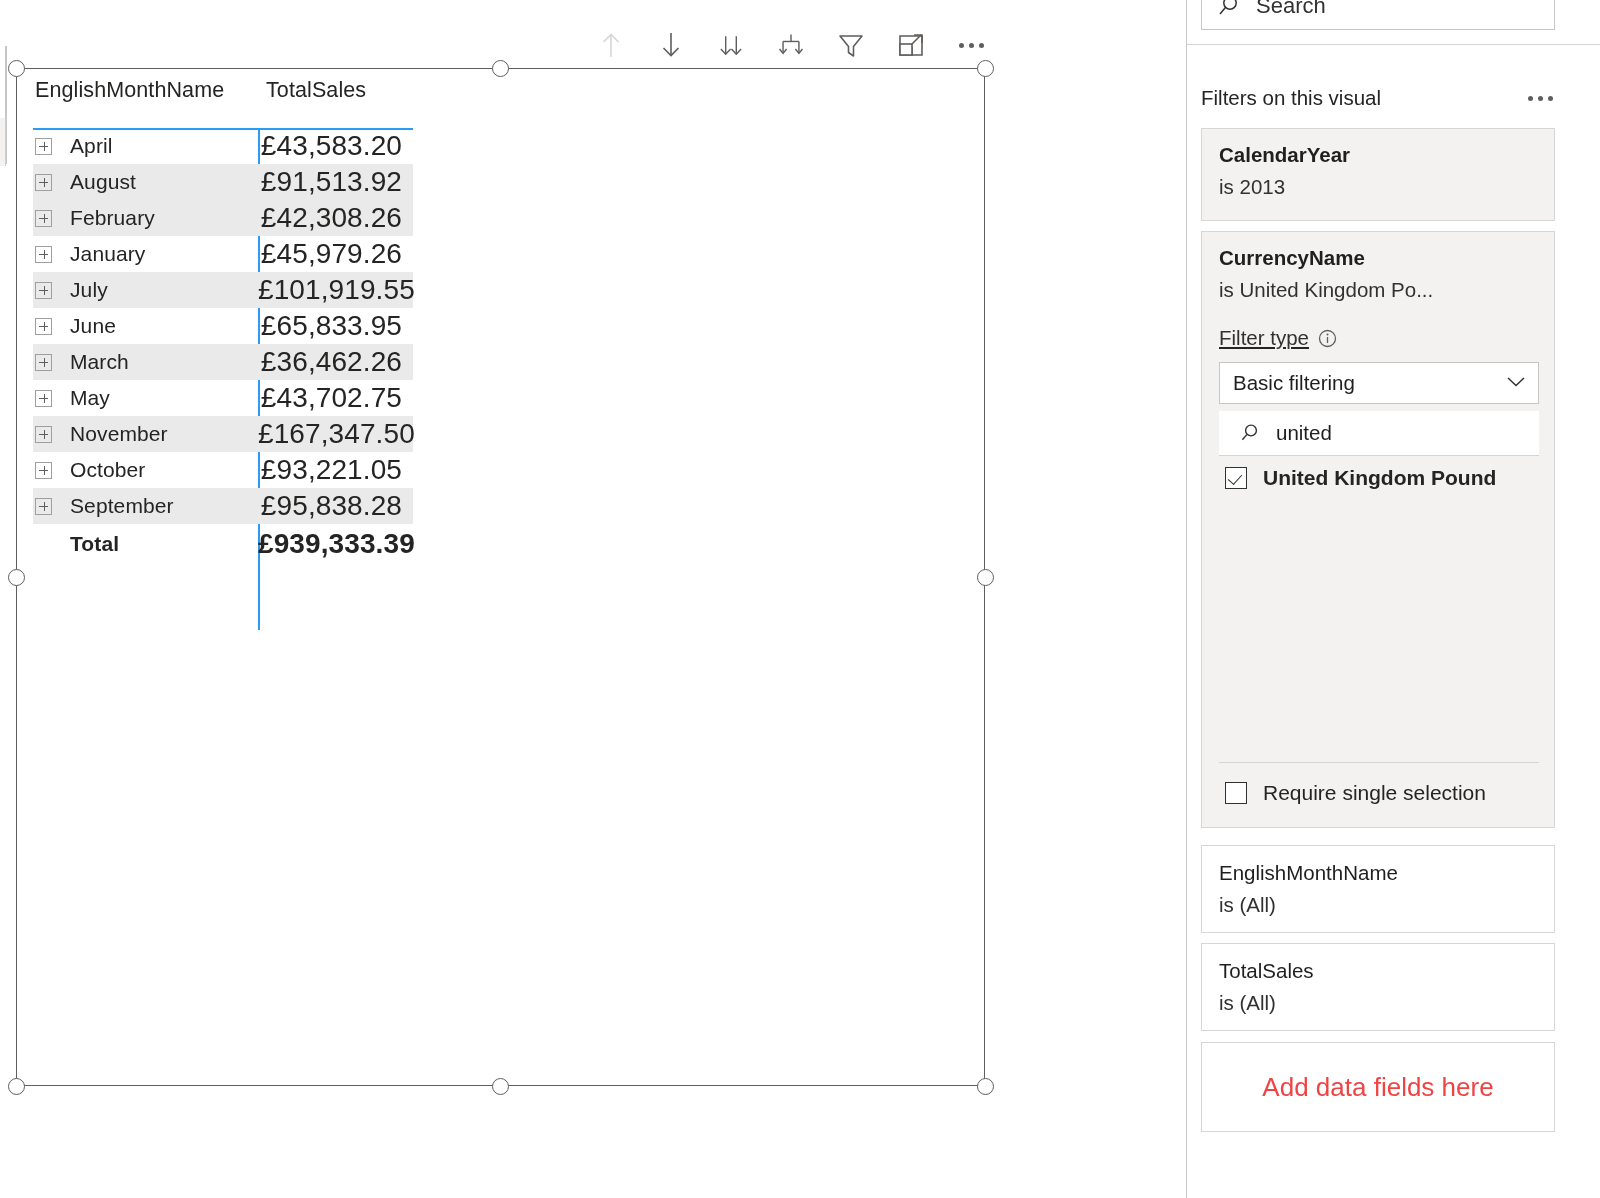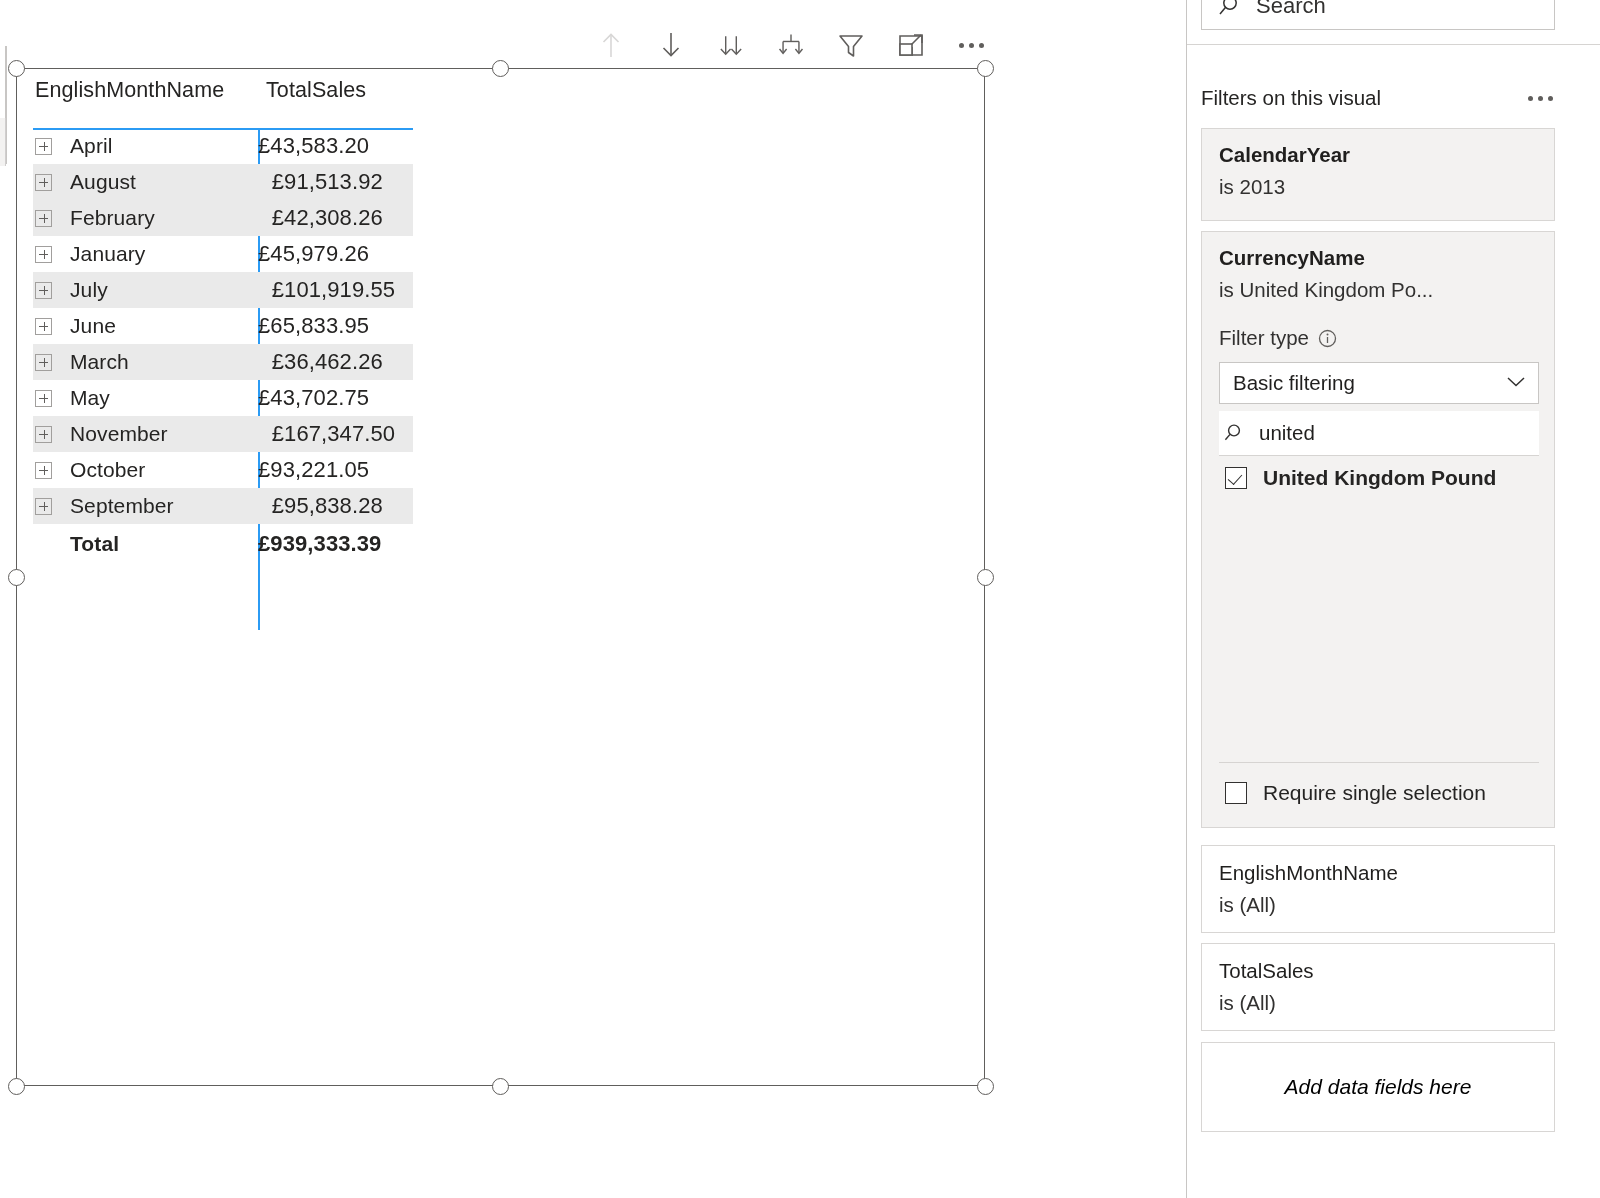--- a/index.html
+++ b/index.html
@@ -64,21 +64,21 @@
   .mx-row { display: flex; align-items: center; height: 36px; }
   .mx-row.alt { background: #eaeaea; gap: 35px; }
   .mx-cat { width: 225px; display: flex; align-items: center; padding-left: 2px; }
   .exp-icon { width: 17px; height: 17px; border: 1px solid #a19f9d; background: #fff;
     position: relative; flex: 0 0 auto; margin-right: 18px; }
   .mx-row.alt .exp-icon { background: #eaeaea; }
   .exp-icon:before, .exp-icon:after { content: ""; position: absolute; background: #605e5c; }
   .exp-icon:before { left: 3px; top: 7.5px; width: 9px; height: 1.4px; }
   .exp-icon:after  { top: 3px; left: 7.5px; height: 9px; width: 1.4px; }
   .mx-cat-label { font-size: 21px; color: #252423; letter-spacing: .1px; }
-  .mx-val { width: 155px; padding-right: 11px; font-size: 22px;
+  .mx-val { width: 155px; text-align: right; padding-right: 11px; font-size: 28px;
     color: #252423; letter-spacing: .1px; }
   .mx-row.total { height: 40px; }
   .mx-row.total .mx-cat-label { font-weight: bold; padding-left: 35px; }
   .mx-row.total .mx-val { font-weight: bold; }
 
   
   #filter-pane { position: absolute; left: 1186px; top: 0; width: 414px; height: 1198px;
     background: #ffffff; border-left: 1px solid #c8c6c4; }
   .fp-searchwrap { position: absolute; left: 14px; top: -32px; width: 354px; height: 62px;
     border: 1px solid #c8c6c4; background: #fff; display: flex; align-items: flex-end;
@@ -98,50 +98,50 @@
   .fcard.plain { background: #ffffff; }
   .fcard-name { font-size: 20.5px; font-weight: bold; color: #201f1e; padding: 0 0 0 17px; }
   .fcard-name.reg { font-weight: 400; }
   .fcard-cond { font-size: 20.5px; color: #323130; padding: 0 0 0 17px; }
 
   #fcard-calendaryear { top: 128px; height: 93px; padding-top: 14px; }
   #fcard-calendaryear .fcard-cond { margin-top: 8px; }
 
   #fcard-currency { top: 231px; height: 597px; padding-top: 14px; }
   #fcard-currency .fcard-cond { margin-top: 8px; }
-  .ftype-label-row { display: flex; align-items: center; gap: 9px; padding-left: 17px; margin-top: 24px; }
+  .ftype-label-row { display: flex; align-items: center; gap: 9px; padding-left: 17px; margin-top: 24px; text-decoration: underline; }
   .ftype-label { font-size: 20.5px; color: #323130; }
   .info-icon { width: 19px; height: 19px; flex: 0 0 auto; }
   .fselect { margin: 12px 0 0 17px; width: 320px; height: 42px; background: #fff;
     border: 1px solid #c8c6c4; display: flex; align-items: center;
     justify-content: space-between; padding: 0 12px 0 13px; cursor: pointer; }
   .fselect-val { font-size: 20.5px; color: #201f1e; }
   .fsearchbox { margin: 7px 0 0 17px; width: 320px; height: 44px; background: #fff;
-    display: flex; align-items: center; padding-left: 3px; }
+    display: flex; align-items: center; padding-left: 20px; }
   .fsearchbox .fp-search-icon { width: 22px; height: 22px; margin-right: 15px; }
   .fsearch-val { font-size: 20.5px; color: #201f1e; }
   .fsearch-rule { margin-left: 17px; width: 320px; height: 1px; background: #d6d4d2; }
   .fitem { margin-left: 17px; width: 320px; height: 44px; display: flex; align-items: center; font-weight: bold; }
   .chk { width: 22px; height: 22px; border: 1.6px solid #323130; background: #fff;
     position: relative; flex: 0 0 auto; margin-right: 16px; margin-left: 6px; }
   .chk.checked:after { content: ""; position: absolute; left: 5px; top: 3px; width: 7px;
     height: 12px; border: solid #323130; border-width: 0 1.7px 1.7px 0; transform: rotate(42deg); }
   .fitem-label { font-size: 21px; color: #252423; }
   .fcard-divider { position: absolute; left: 17px; bottom: 64px; width: 320px; height: 1px;
     background: #d6d4d2; }
   .frequire { position: absolute; left: 17px; bottom: 14px; width: 320px; height: 40px;
     display: flex; align-items: center; }
 
   #fcard-month { top: 845px; height: 88px; padding-top: 15px; }
   #fcard-month .fcard-cond { margin-top: 8px; }
   #fcard-total { top: 943px; height: 88px; padding-top: 15px; }
   #fcard-total .fcard-cond { margin-top: 8px; }
   #fcard-add { top: 1042px; height: 90px; display: flex; align-items: center;
     justify-content: center; }
-  .fadd-label { font-size: 21px; color: #000000; font-style: italic; }
+  .fadd-label { font-size: 26px; color: #ef4444; }
 </style>
 </head>
 <body>
 
 <div id="root">
 
   <div id="canvas">
 
     <div class="left-sliver"></div>
     <div class="left-sliver-2"></div>

